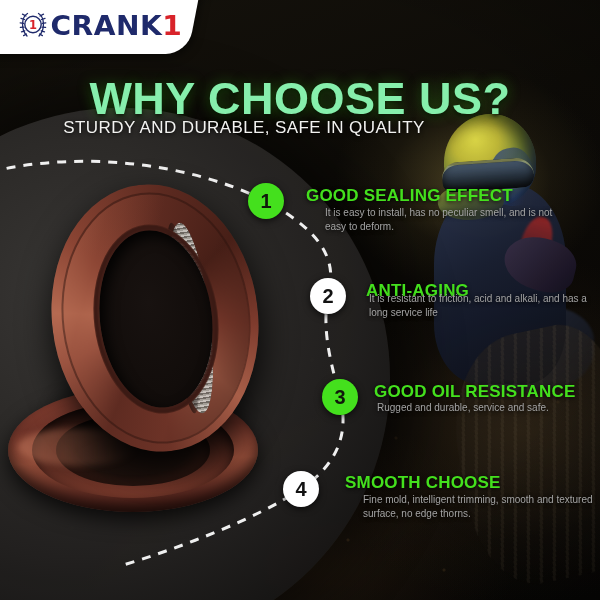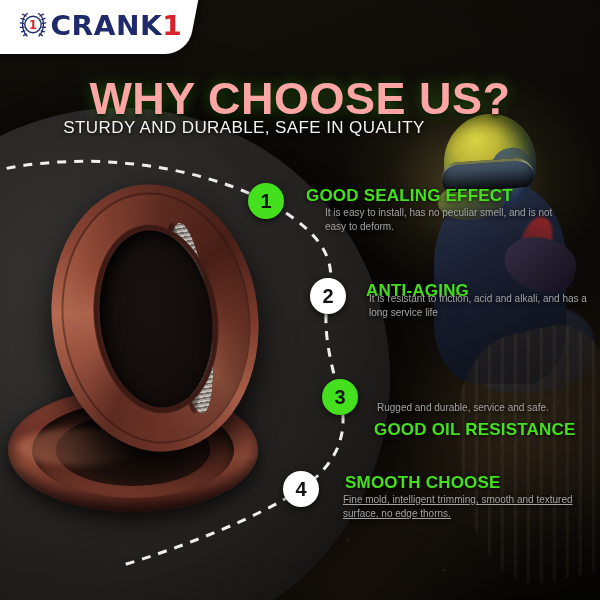--- a/index.html
+++ b/index.html
@@ -158,21 +158,21 @@
   }
   .brand-crank { color:#1f2a6b; }
   .brand-one  { color:#d8232a; }
 
   
   .title {
     position:absolute; left:0; top:73px; width:600px;
     text-align:center;
     font-size:45px; font-weight:bold;
     letter-spacing:.5px;
-    color:#fca5a5;
+    color:#86efac;
     font-family:"Liberation Sans", sans-serif;
     text-shadow:0 0 14px rgba(68,224,29,.35), 0 2px 4px rgba(0,0,0,.8);
     z-index:10;
   }
   .subtitle {
     position:absolute; left:0; top:118px; width:488px;
     text-align:center;
     font-size:17px; font-weight:normal;
     letter-spacing:.4px;
     color:#f2f2f0;
@@ -308,26 +308,26 @@
   
   #item1 .bullet   { left:248px; top:183px; }
   #item1 .item-head{ left:306px; top:186px; }
   #item1 .item-body{ left:325px; top:206px; width:250px; }
 
   #item2 .bullet   { left:310px; top:278px; }
   #item2 .item-head{ left:366px; top:281px; }
   #item2 .item-body{ left:369px; top:292px; width:228px; }
 
   #item3 .bullet   { left:322px; top:379px; }
-  #item3 .item-head{ left:374px; top:382px;margin-top:38px; }
+  #item3 .item-head{ left:374px; top:382px; }
   #item3 .item-body{ left:377px; top:401px; width:215px; }
 
   #item4 .bullet   { left:283px; top:471px; }
   #item4 .item-head{ left:345px; top:473px; }
-  #item4 .item-body{ left:343px; top:493px; width:232px;text-decoration:underline; }
+  #item4 .item-body{ left:363px; top:493px; width:232px; }
 </style>
 </head>
 <body>
 
 <div id="poster">
 
   <div class="bg-base"></div>
   <div class="bg-grain"></div>
 
   <div class="rider">

